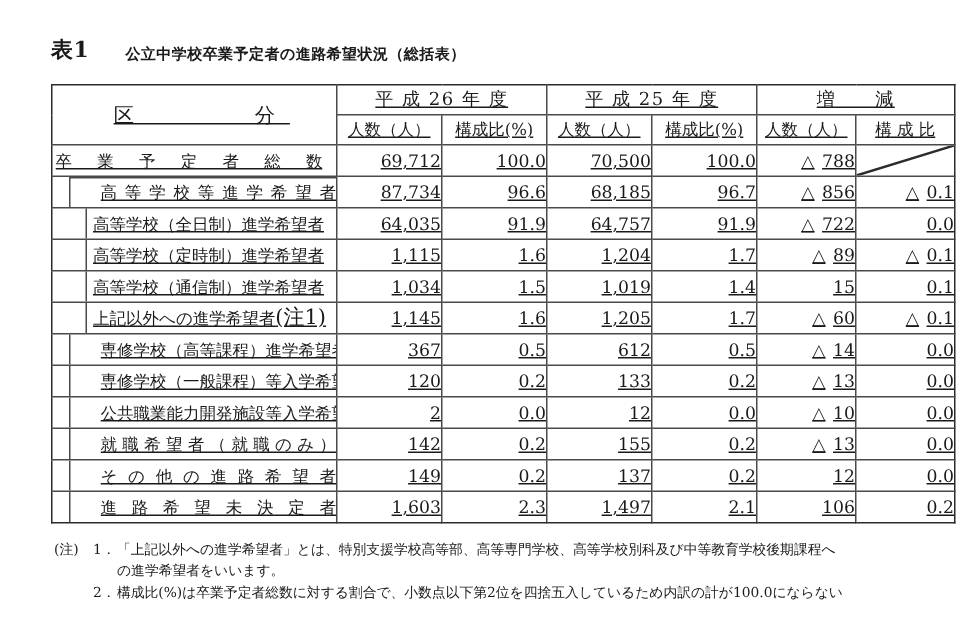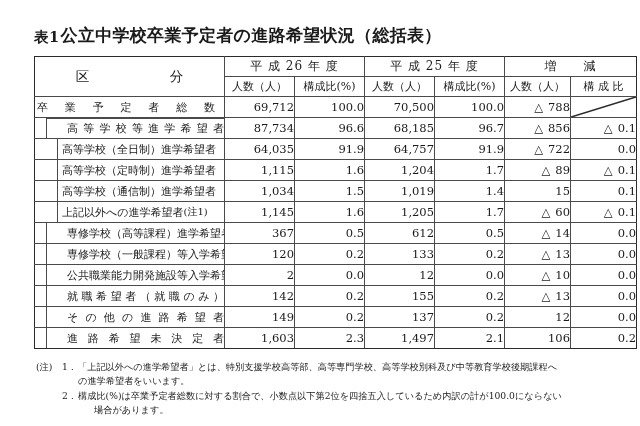--- a/index.html
+++ b/index.html
@@ -30,38 +30,39 @@
     display: flex;
     align-items: flex-end;
     white-space: nowrap;
   }
   .title-label {
     font-size: 14.5px;
     font-weight: bold;
     letter-spacing: 0.5px;
   }
   .title-text {
-    font-size: 17px;
+    font-size: 10px;
     font-weight: bold;
-    margin-left: 1px;
+    margin-left: 24px;
     letter-spacing: 0.3px;
   }
 
   
   .tbl-wrap {
     position: absolute;
     left: 34px;
     top: 56px;
     width: 572px;
   }
   table.main {
     border-collapse: collapse;
     width: 572px;
     table-layout: fixed;
     font-size: 11px;
+    text-decoration: underline;
   }
   table.main td, table.main th {
     border: 1px solid #4a4a4a;
     padding: 0;
     vertical-align: middle;
     font-weight: normal;
   }
   table.main .outer-top { border-top: 1.6px solid #2b2b2b; }
   table.main .outer-left { border-left: 1.6px solid #2b2b2b; }
   table.main .outer-right { border-right: 1.6px solid #2b2b2b; }
@@ -116,21 +117,21 @@
     white-space: nowrap;
     overflow: hidden;
   }
   .spread {
     display: block;
     text-align: justify;
     text-align-last: justify;
     letter-spacing: 0;
   }
   .lbl-note {
-    font-size: 10px;
+    font-size: 14px;
   }
 
   .num {
     text-align: right;
     padding-right: 7px;
     font-size: 11.5px;
     height: 20px;
     white-space: nowrap;
   }
   .num .tri {
@@ -389,16 +390,15 @@
       <div class="note-line">
         <span class="note-tag">(注)</span>
         <span class="note-num">1．</span>
         <span class="note-body">「上記以外への進学希望者」とは、特別支援学校高等部、高等専門学校、高等学校別科及び中等教育学校後期課程へ</span>
       </div>
       <div class="note-cont">の進学希望者をいいます。</div>
       <div class="note-line note-item2">
         <span class="note-num">2．</span>
         <span class="note-body">構成比(%)は卒業予定者総数に対する割合で、小数点以下第2位を四捨五入しているため内訳の計が100.0にならない</span>
       </div>
-      <div class="note-cont2">場合があります。</div>
     </div>
 
 </div>
 
 </body></html>

